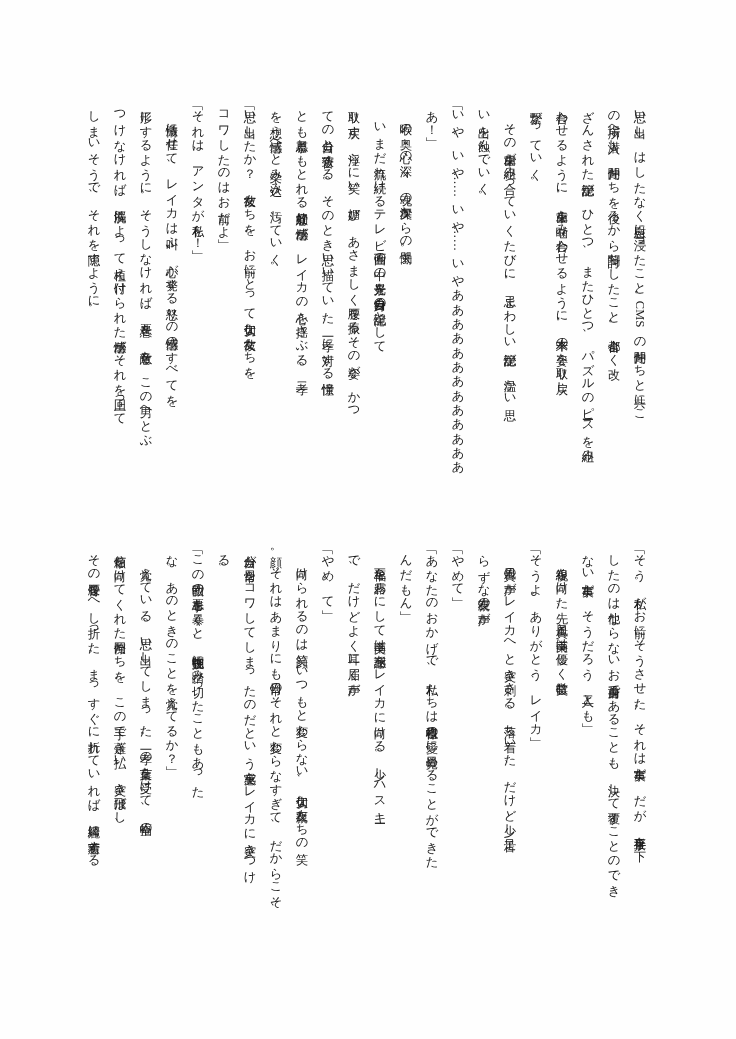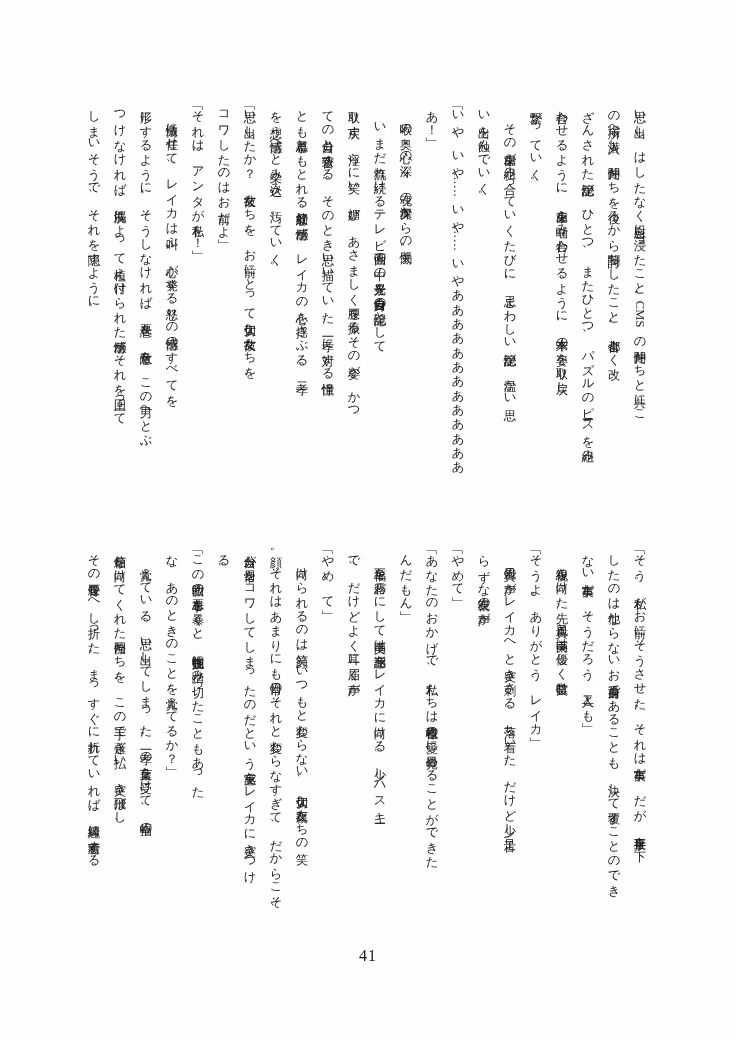--- a/index.html
+++ b/index.html
@@ -90,14 +90,13 @@
       <div class="line">　向けられるのは笑顔。いつもと変わらない、大切な親友たちの笑</div>
       <div class="line">顔。それはあまりにも日常のそれと変わらなすぎて、だからこそ、</div>
       <div class="line">自分が日常をコワしてしまったのだという実感をレイカに突きつけ</div>
       <div class="line">る。</div>
       <div class="line">「この教団の悪事を暴くと、強制捜査に踏み切ったこともあった</div>
       <div class="line">な。あのときのことを覚えてるか？」</div>
       <div class="line">　覚えている。思い出してしまった。一孝の言葉を受けて、全幅の</div>
       <div class="line">信頼を向けてくれた同僚たちを、この手で薙ぎ払い、突き飛ばし、</div>
       <div class="line">その腰骨をへし折った。まっすぐに折れていれば、綺麗に癒着する</div>
     </div>
-  <div class="page-number">41</div>
 </div>
 
 </body></html>

